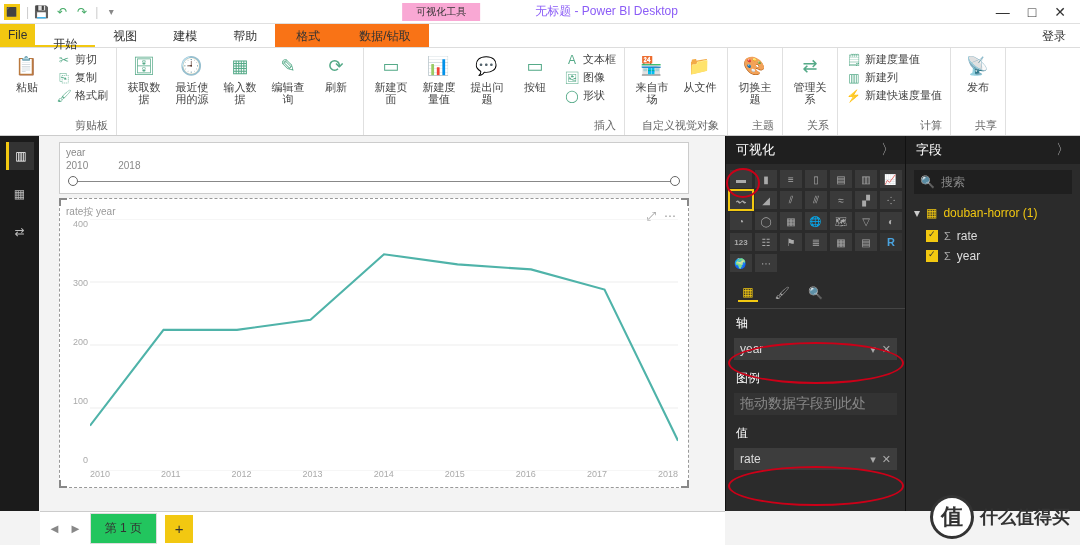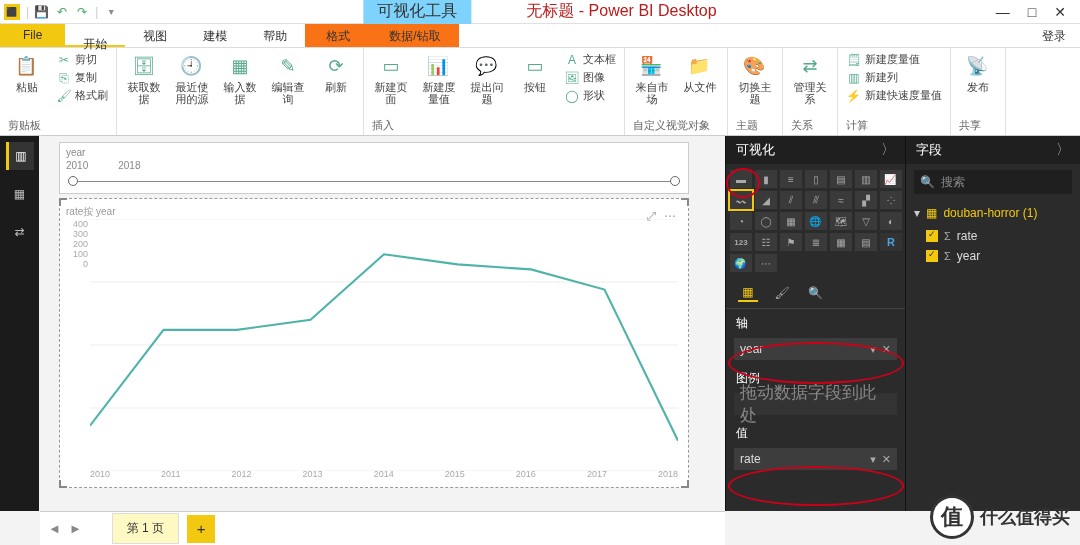--- a/index.html
+++ b/index.html
@@ -4,42 +4,42 @@
 <style>
   * { box-sizing: border-box; margin: 0; padding: 0; font-family: "Microsoft YaHei", "Segoe UI", sans-serif; }
   body { width: 1080px; height: 545px; overflow: hidden; background: #f3f3f3; font-size: 12px; color: #333; position: relative; }
 
   
   .titlebar { height: 24px; background: #fff; display: flex; align-items: center; border-bottom: 1px solid #e0e0e0; padding: 0 4px; position: relative; }
   .qat { display: flex; align-items: center; gap: 6px; }
   .qat .pbi-logo { width: 16px; height: 16px; background: #f2c811; display:flex; align-items:center; justify-content:center; font-size:9px; color:#444;}
   .qat .icon { width: 14px; height: 14px; display:flex; align-items:center; justify-content:center; color:#4a6; }
   .title-center { position:absolute; left:50%; transform:translateX(-50%); display:flex; align-items:center; gap:55px;}
-  .viz-tool-tab { background:#7dd3fc; color:#333; padding:2px 14px; font-size:16px;}
-  .app-title { font-size:16px; color:#b91c1c; }
+  .viz-tool-tab { background:#f9a8d4; color:#333; padding:2px 14px; font-size:10px;}
+  .app-title { font-size:12px; color:#8b5cf6; }
   .win-controls { margin-left:auto; display:flex; gap:18px; padding-right:10px;}
   .win-controls span { font-size:14px; color:#333; cursor:default;}
 
   
   .menutabs { height: 24px; background:#fff; display:flex; align-items:stretch; border-bottom:1px solid #ddd; }
-  .menutabs .file { background:#f2c811; color:#333; padding:4px 23px; font-size:12px; }
+  .menutabs .file { background:#f2c811; color:#333; padding:4px 8px; font-size:12px; }
   .menutabs .tab { padding:4px 18px; font-size:12px; color:#333; }
   .menutabs .tab.active { border-bottom:2px solid #f2c811;margin-top:8px; }
   .menutabs .tab.fmt { background:#f97316;padding-left:21px; }
   .menutabs .login { margin-left:auto; padding:4px 14px; color:#333;}
 
   
   .ribbon { height: 88px; background:#fff; border-bottom:1px solid #ccc; display:flex; align-items:stretch; }
   .rgroup { border-right:1px solid #e0e0e0; display:flex; flex-direction:column; justify-content:space-between; padding:4px 8px 2px 8px;}
   .rgroup .items { display:flex; gap:10px; align-items:flex-start; }
   .ritem { display:flex; flex-direction:column; align-items:center; gap:2px; color:#444; font-size:11px; width:38px; text-align:center; line-height:1.05;}
   .ritem.small { width:auto; flex-direction:row; gap:3px; font-size:11px; }
   .ricon { width:28px; height:28px; display:flex; align-items:center; justify-content:center; color:#5a8; font-size:18px;}
   .ricon.sm { width:16px; height:16px; font-size:12px;}
-  .rgroup .glabel { text-align:left; font-size:11px; color:#666; }
+  .rgroup .glabel { text-align:right; font-size:11px; color:#666; }
   .smallcol { display:flex; flex-direction:column; gap:2px; align-items:flex-start;}
 
   
   .mainbody { display:flex; height: calc(545px - 24px - 24px - 88px - 34px); }
   .leftbar { width:40px; background:#1b1b1b; display:flex; flex-direction:column; align-items:center; padding-top:6px; gap:10px;}
   .leftbar .lbicon { width:28px; height:28px; display:flex; align-items:center; justify-content:center; color:#bbb; }
   .leftbar .lbicon.active { background:#333; color:#fff; border-left:3px solid #f2c811;}
 
   .canvas { flex:1; background:#f3f3f3; padding:6px 20px 6px 20px; display:flex; flex-direction:column; gap:4px; position:relative;}
   .slicer { border:1px solid #ccc; background:#fff; padding:4px 6px; width:630px; font-size:10px; color:#888;}
@@ -50,55 +50,55 @@
   .chartbox { border:1px dashed #999; background:#fff; width:630px; height:290px; position:relative; padding:6px;}
   .chartbox .corner { position:absolute; width:8px; height:8px; border:2px solid #888;}
   .chartbox .corner.tl{top:-1px;left:-1px;border-right:none;border-bottom:none;}
   .chartbox .corner.tr{top:-1px;right:-1px;border-left:none;border-bottom:none;}
   .chartbox .corner.bl{bottom:-1px;left:-1px;border-right:none;border-top:none;}
   .chartbox .corner.br{bottom:-1px;right:-1px;border-left:none;border-top:none;}
   .chart-inner { width:100%; height:100%; position:relative;}
   .chart-title { font-size:10px; color:#999; }
   .focus-icons { position:absolute; top:4px; right:6px; display:flex; gap:8px; color:#999; font-size:12px;}
   svg.plot { position:absolute; top:14px; left:24px; right:4px; bottom:16px; }
-  .ylabels { position:absolute; top:14px; left:2px; bottom:16px; width:20px; display:flex; flex-direction:column; font-size:9px; color:#aaa; text-align:right;}
+  .ylabels { position:absolute; top:14px; left:2px; bottom:16px; width:20px; display:flex; flex-direction:column; justify-content:space-between; font-size:9px; color:#aaa; text-align:right;}
   .xlabels { position:absolute; bottom:2px; left:24px; right:4px; display:flex; justify-content:space-between; font-size:9px; color:#aaa;}
 
   
   .rightpanels { display:flex; background:#eab308;margin-left:16px; }
   .panel { width:180px; background:#2b2b2b; color:#ddd; display:flex; flex-direction:column; border-left:1px solid #111;}
   .panel.fields { width:175px; }
   .panel-header { height:28px; display:flex; align-items:center; justify-content:space-between; padding:0 10px; background:#1f1f1f; font-size:13px; color:#fff;}
   .panel-header .chev { color:#aaa; font-size:14px;}
   .viz-gallery { padding:6px 4px; display:grid; grid-template-columns: repeat(7, 22px); gap:3px; background:#2b2b2b;}
   .viz-gallery .vg { width:22px; height:18px; background:#3a3a3a; display:flex; align-items:center; justify-content:center; color:#aaa; font-size:10px;}
   .viz-gallery .vg.sel { outline:2px solid #f2c811; }
   .viz-gallery .vg.r { color:#4aa3df; font-weight:bold; font-size:11px; background:#333;}
   .format-tabs { display:flex; gap:14px; padding:6px 12px; border-bottom:1px solid #444;}
   .format-tabs .ft { color:#aaa; width:20px; height:18px; display:flex; align-items:center; justify-content:center;}
   .format-tabs .ft.active { border-bottom:2px solid #f2c811; color:#f2c811;}
   .well-label { padding:6px 10px 2px 10px; font-size:12px; color:#fff;}
   .field-pill { margin:4px 8px; background:#3d3d3d; height:22px; display:flex; align-items:center; padding:0 6px; font-size:12px; color:#ddd; justify-content:space-between;}
   .field-pill .fx { color:#aaa; font-size:11px;}
-  .placeholder-pill { margin:4px 8px; background:#333; height:22px; display:flex; align-items:center; padding:0 6px; font-size:17px; color:#888;}
+  .placeholder-pill { margin:4px 8px; background:#333; height:22px; display:flex; align-items:center; padding:0 6px; font-size:14px; color:#888;}
   .search { margin:6px 8px; background:#1f1f1f; height:24px; display:flex; align-items:center; padding:0 6px; color:#888; gap:6px;}
   .tablehdr { display:flex; align-items:center; gap:6px; padding:6px 8px; color:#f2c811; font-size:12px;}
   .fieldrow { display:flex; align-items:center; gap:6px; padding:3px 8px 3px 20px; font-size:12px; color:#ddd;}
   .cb { width:12px; height:12px; border:1px solid #888; display:inline-block;}
   .cb.checked { background:#f2c811; border-color:#f2c811; position:relative;}
   .cb.checked::after{content:"✓"; font-size:9px; color:#333; position:absolute; top:-2px; left:1px;}
   .sigma { color:#aaa; font-size:11px;}
 
   
   .redring { position:absolute; border:2px solid #cc0018; border-radius:50%; pointer-events:none; }
 
   
   .pagetabs { position:absolute; bottom:0; left:40px; right:355px; height:34px; background:#fff; border-top:1px solid #ccc; display:flex; align-items:center; padding:0 8px; gap:8px;}
   .pagetabs .nav { color:#888; font-size:13px;}
-  .pagetabs .page { padding:6px 14px; background:#fef9c3; border:1px solid #ddd; font-size:12px;margin-left:22px;}
+  .pagetabs .page { padding:6px 14px; background:#22c55e; border:1px solid #ddd; font-size:12px;}
   .pagetabs .add { width:28px; height:28px; background:#f2c811; display:flex; align-items:center; justify-content:center; font-size:15px; color:#333;}
 
   
   .watermark { position:absolute; right:10px; bottom:6px; display:flex; align-items:center; gap:6px; color:#333; font-size:18px; font-weight:bold; z-index:50;}
   .watermark .circ { width:44px; height:44px; border-radius:50%; background:#fff; border:3px solid #333; display:flex; align-items:center; justify-content:center; font-size:22px; color:#333;}
 </style>
 </head>
 <body>
 
 <div class="titlebar">

